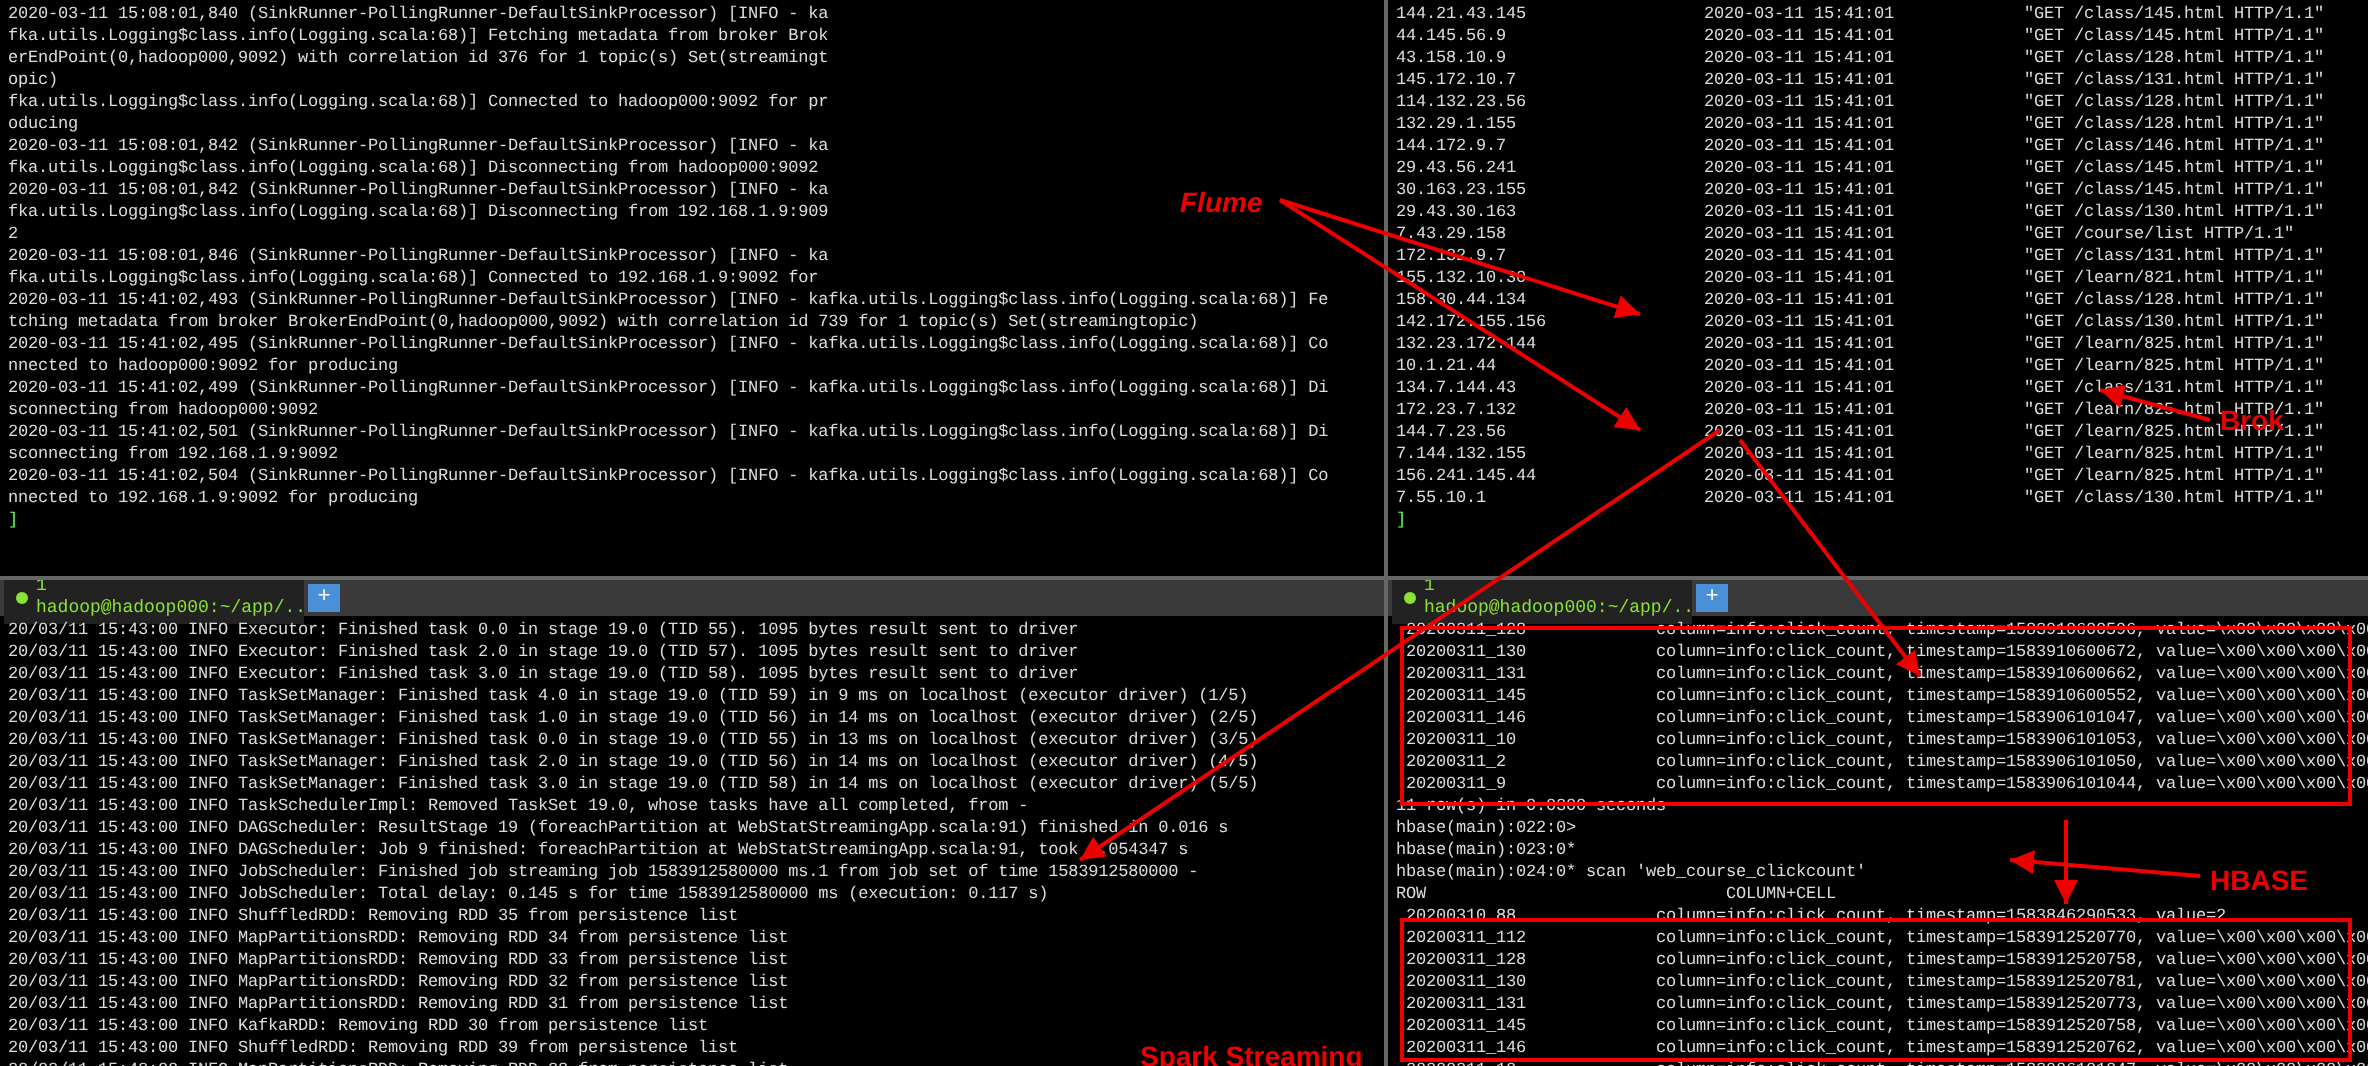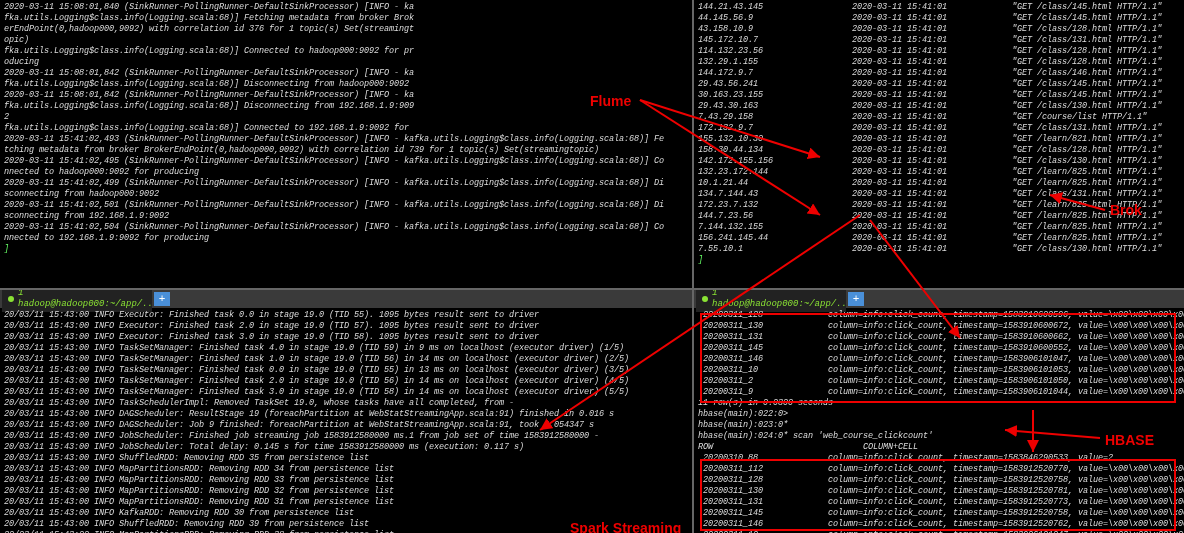--- a/index.html
+++ b/index.html
@@ -1,17 +1,17 @@
 <!DOCTYPE html>
 <html><head>
 <meta charset="utf-8">
 <style>
   * { margin: 0; padding: 0; box-sizing: border-box; }
   body { background: #000; font-family: Consolas, "Courier New", monospace; font-size: 9px; color: #ccc; width: 1184px; height: 533px; overflow: hidden; position: relative; }
-  .grid { display: grid; grid-template-columns: 694px 490px; grid-template-rows: 290px 243px; width: 952px; height: 533px; font-style: italic; }
+  .grid { display: grid; grid-template-columns: 694px 490px; grid-template-rows: 290px 243px; width: 952px; height: 533px; }
   .pane { background: #000; position: relative; overflow: hidden; border-right: 2px solid #666; border-bottom: 2px solid #666; padding: 2px 4px; line-height: 11px; }
   .pane:nth-child(2), .pane:nth-child(4) { border-right: none; }
   .pane:nth-child(3), .pane:nth-child(4) { border-bottom: none; }
   .line { white-space: pre; color: #ddd; font-size: 8.5px; letter-spacing: -0.1px; }
   .prompt { color: #6f6; }
   .tab-bar { background: #3a3a3a; height: 18px; display: flex; align-items: center; gap: 2px; padding: 0 2px; }
   .tab { background: #222; color: #8ae234; font-size: 9px; padding: 2px 6px; display: flex; align-items: center; gap: 4px; max-width: 150px; overflow: hidden; }
   .tab-dot { width: 6px; height: 6px; background: #8ae234; border-radius: 50%; flex-shrink: 0; }
   .tab-add { width: 16px; height: 14px; background: #4a90d9; color: #fff; display: flex; align-items: center; justify-content: center; font-size: 11px; }
   .row { display: flex; gap: 0; }
@@ -36,20 +36,21 @@
       <div class="line">fka.utils.Logging$class.info(Logging.scala:68)] Fetching metadata from broker Brok</div>
       <div class="line">erEndPoint(0,hadoop000,9092) with correlation id 376 for 1 topic(s) Set(streamingt</div>
       <div class="line">opic)</div>
       <div class="line">fka.utils.Logging$class.info(Logging.scala:68)] Connected to hadoop000:9092 for pr</div>
       <div class="line">oducing</div>
       <div class="line">2020-03-11 15:08:01,842 (SinkRunner-PollingRunner-DefaultSinkProcessor) [INFO - ka</div>
       <div class="line">fka.utils.Logging$class.info(Logging.scala:68)] Disconnecting from hadoop000:9092</div>
       <div class="line">2020-03-11 15:08:01,842 (SinkRunner-PollingRunner-DefaultSinkProcessor) [INFO - ka</div>
       <div class="line">fka.utils.Logging$class.info(Logging.scala:68)] Disconnecting from 192.168.1.9:909</div>
       <div class="line">2</div>
+      <div class="line">2020-03-11 15:08:01,846 (SinkRunner-PollingRunner-DefaultSinkProcessor) [INFO - ka</div>
       <div class="line">fka.utils.Logging$class.info(Logging.scala:68)] Connected to 192.168.1.9:9092 for</div>
       <div class="line">2020-03-11 15:41:02,493 (SinkRunner-PollingRunner-DefaultSinkProcessor) [INFO - kafka.utils.Logging$class.info(Logging.scala:68)] Fe</div>
       <div class="line">tching metadata from broker BrokerEndPoint(0,hadoop000,9092) with correlation id 739 for 1 topic(s) Set(streamingtopic)</div>
       <div class="line">2020-03-11 15:41:02,495 (SinkRunner-PollingRunner-DefaultSinkProcessor) [INFO - kafka.utils.Logging$class.info(Logging.scala:68)] Co</div>
       <div class="line">nnected to hadoop000:9092 for producing</div>
       <div class="line">2020-03-11 15:41:02,499 (SinkRunner-PollingRunner-DefaultSinkProcessor) [INFO - kafka.utils.Logging$class.info(Logging.scala:68)] Di</div>
       <div class="line">sconnecting from hadoop000:9092</div>
       <div class="line">2020-03-11 15:41:02,501 (SinkRunner-PollingRunner-DefaultSinkProcessor) [INFO - kafka.utils.Logging$class.info(Logging.scala:68)] Di</div>
       <div class="line">sconnecting from 192.168.1.9:9092</div>
       <div class="line">2020-03-11 15:41:02,504 (SinkRunner-PollingRunner-DefaultSinkProcessor) [INFO - kafka.utils.Logging$class.info(Logging.scala:68)] Co</div>
@@ -152,21 +153,21 @@
         <div class="hb-row line"><span class="hb-c1"> 20200311_130</span><span class="hb-c2">column=info:click_count, timestamp=1583912520781, value=\x00\x00\x00\x00\x00\x00\x00(</span></div>
         <div class="hb-row line"><span class="hb-c1"> 20200311_131</span><span class="hb-c2">column=info:click_count, timestamp=1583912520773, value=\x00\x00\x00\x00\x00\x00\x00R</span></div>
         <div class="hb-row line"><span class="hb-c1"> 20200311_145</span><span class="hb-c2">column=info:click_count, timestamp=1583912520758, value=\x00\x00\x00\x00\x00\x00\x002</span></div>
         <div class="hb-row line"><span class="hb-c1"> 20200311_146</span><span class="hb-c2">column=info:click_count, timestamp=1583912520762, value=\x00\x00\x00\x00\x00\x00\x00\x0H</span></div>
         <div class="hb-row line"><span class="hb-c1"> 20200311_10</span><span class="hb-c2">column=info:click_count, timestamp=1583906101047, value=\x00\x00\x00\x00\x00\x00\x00\x02</span></div>
       </div>
   </div>
 
 </div>
 
-<div class="annotation" style="left:590px; top:93px;">Flume</div>
+<div class="annotation" style="left:590px; top:93px;font-style:italic;">Flume</div>
 <div class="annotation" style="left:1110px; top:202px;">Brok</div>
 <div class="annotation" style="left:570px; top:520px;">Spark Streaming</div>
 <div class="annotation" style="left:1105px; top:432px;">HBASE</div>
 
 <div class="red-box" style="left:700px; top:313px; width:476px; height:90px;"></div>
 <div class="red-box" style="left:700px; top:459px; width:476px; height:72px;"></div>
 
 <svg class="arrows">
   <defs>
     <marker id="ah" markerWidth="8" markerHeight="8" refX="6" refY="3" orient="auto">

